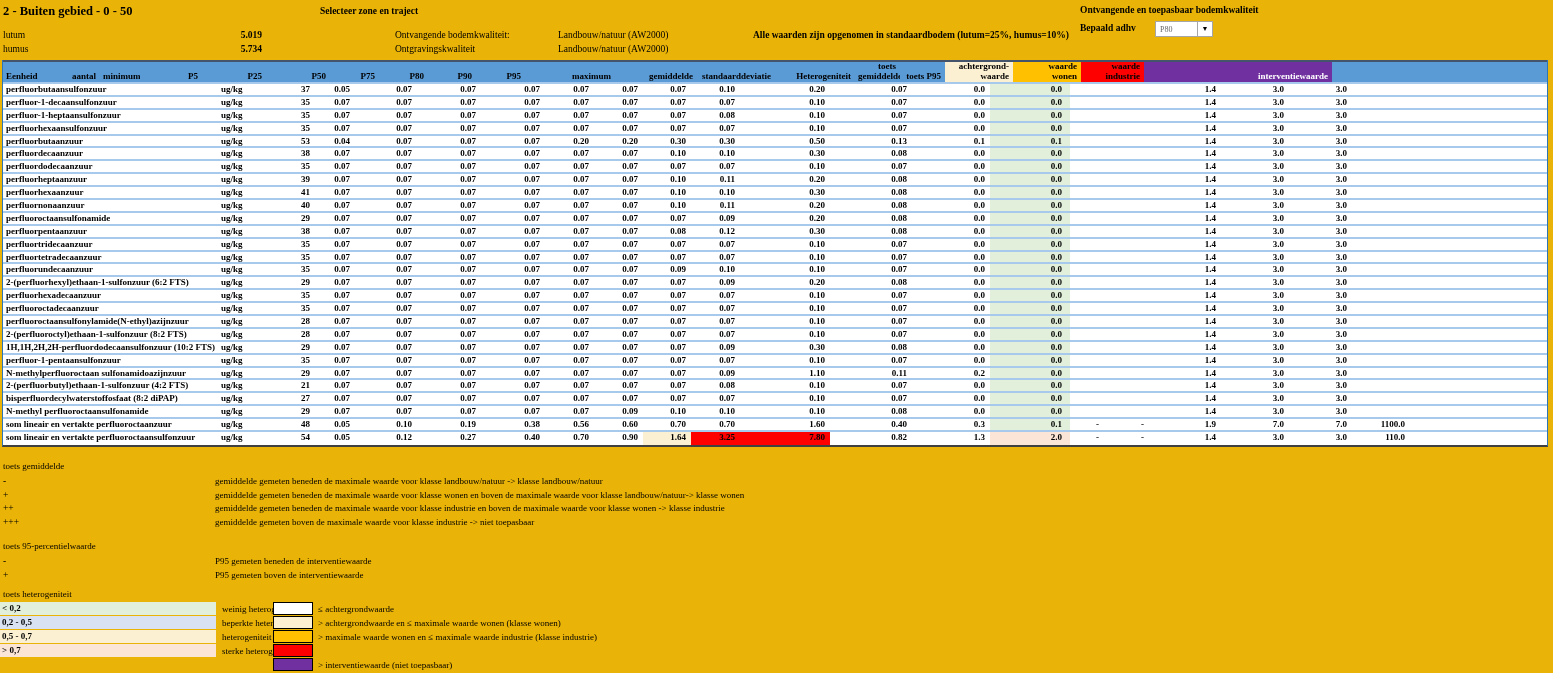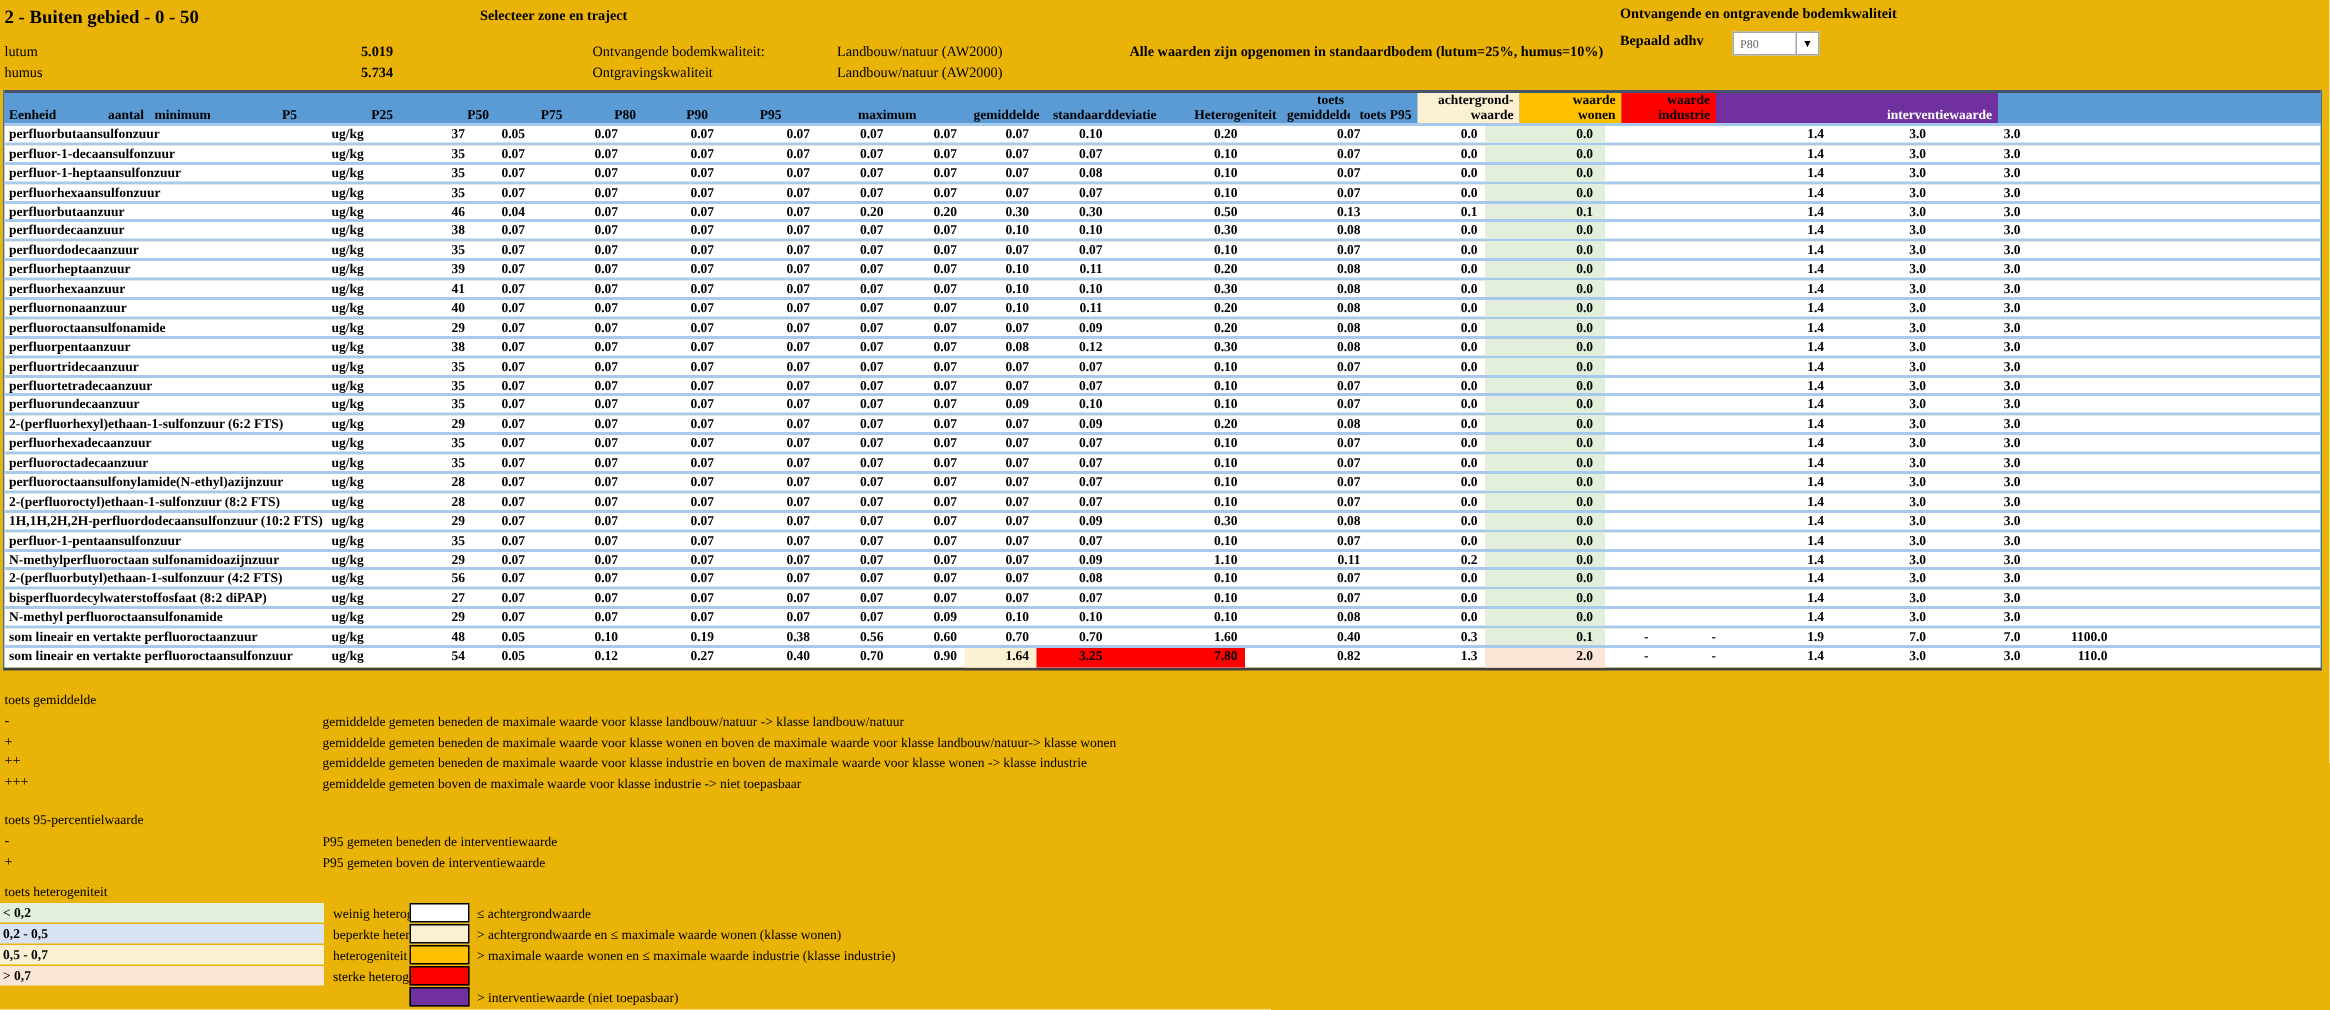--- a/index.html
+++ b/index.html
@@ -60,21 +60,21 @@
   <div id="lutum-label" class="abs meta-label">lutum</div>
   <div id="lutum-value" class="abs meta-value">5.019</div>
   <div id="humus-label" class="abs meta-label">humus</div>
   <div id="humus-value" class="abs meta-value">5.734</div>
   <div id="ontv-label" class="abs meta-label">Ontvangende bodemkwaliteit:</div>
   <div id="ontv-value" class="abs meta-label">Landbouw/natuur (AW2000)</div>
   <div id="ontg-label" class="abs meta-label">Ontgravingskwaliteit</div>
   <div id="ontg-value" class="abs meta-label">Landbouw/natuur (AW2000)</div>
   <div id="std-note" class="abs">Alle waarden zijn opgenomen in standaardbodem (lutum=25%, humus=10%)</div>
 
-  <div id="panel-title" class="abs">Ontvangende en ontgravende bodemkwaliteit</div>
+  <div id="panel-title" class="abs">Ontvangende en toepasbaar bodemkwaliteit</div>
   <div id="bepaald-label" class="abs">Bepaald adhv</div>
   <div id="quality-dropdown" class="abs">
     <span id="dropdown-value">P80</span>
     <span id="dropdown-arrow">▼</span>
   </div>
 
   <div id="results-table">
     <div id="thead" style="background: rgb(91, 155, 213);">
         <div class="hcell c1 al">Eenheid</div>
         <div class="hcell c2 ar">aantal</div>
@@ -195,21 +195,21 @@
           <div class="tcell c15 ar"></div>
           <div class="tcell c16 ar"></div>
           <div class="tcell c17 ar">1.4</div>
           <div class="tcell c18 ar">3.0</div>
           <div class="tcell c19 ar">3.0</div>
           <div class="tcell c20 ar"></div>
         </div>
         <div class="trow">
           <div class="tcell c0 al">perfluorbutaanzuur</div>
           <div class="tcell c1 al">ug/kg</div>
-          <div class="tcell c2 ar">46</div>
+          <div class="tcell c2 ar">53</div>
           <div class="tcell c3 ar">0.04</div>
           <div class="tcell c4 ar">0.07</div>
           <div class="tcell c5 ar">0.07</div>
           <div class="tcell c6 ar">0.07</div>
           <div class="tcell c7 ar">0.20</div>
           <div class="tcell c8 ar">0.20</div>
           <div class="tcell c9 ar">0.30</div>
           <div class="tcell c10 ar">0.30</div>
           <div class="tcell c11 ar">0.50</div>
           <div class="tcell c12 ar">0.13</div>
@@ -632,21 +632,21 @@
           <div class="tcell c15 ar"></div>
           <div class="tcell c16 ar"></div>
           <div class="tcell c17 ar">1.4</div>
           <div class="tcell c18 ar">3.0</div>
           <div class="tcell c19 ar">3.0</div>
           <div class="tcell c20 ar"></div>
         </div>
         <div class="trow">
           <div class="tcell c0 al">2-(perfluorbutyl)ethaan-1-sulfonzuur (4:2 FTS)</div>
           <div class="tcell c1 al">ug/kg</div>
-          <div class="tcell c2 ar">56</div>
+          <div class="tcell c2 ar">21</div>
           <div class="tcell c3 ar">0.07</div>
           <div class="tcell c4 ar">0.07</div>
           <div class="tcell c5 ar">0.07</div>
           <div class="tcell c6 ar">0.07</div>
           <div class="tcell c7 ar">0.07</div>
           <div class="tcell c8 ar">0.07</div>
           <div class="tcell c9 ar">0.07</div>
           <div class="tcell c10 ar">0.08</div>
           <div class="tcell c11 ar">0.10</div>
           <div class="tcell c12 ar">0.07</div>

